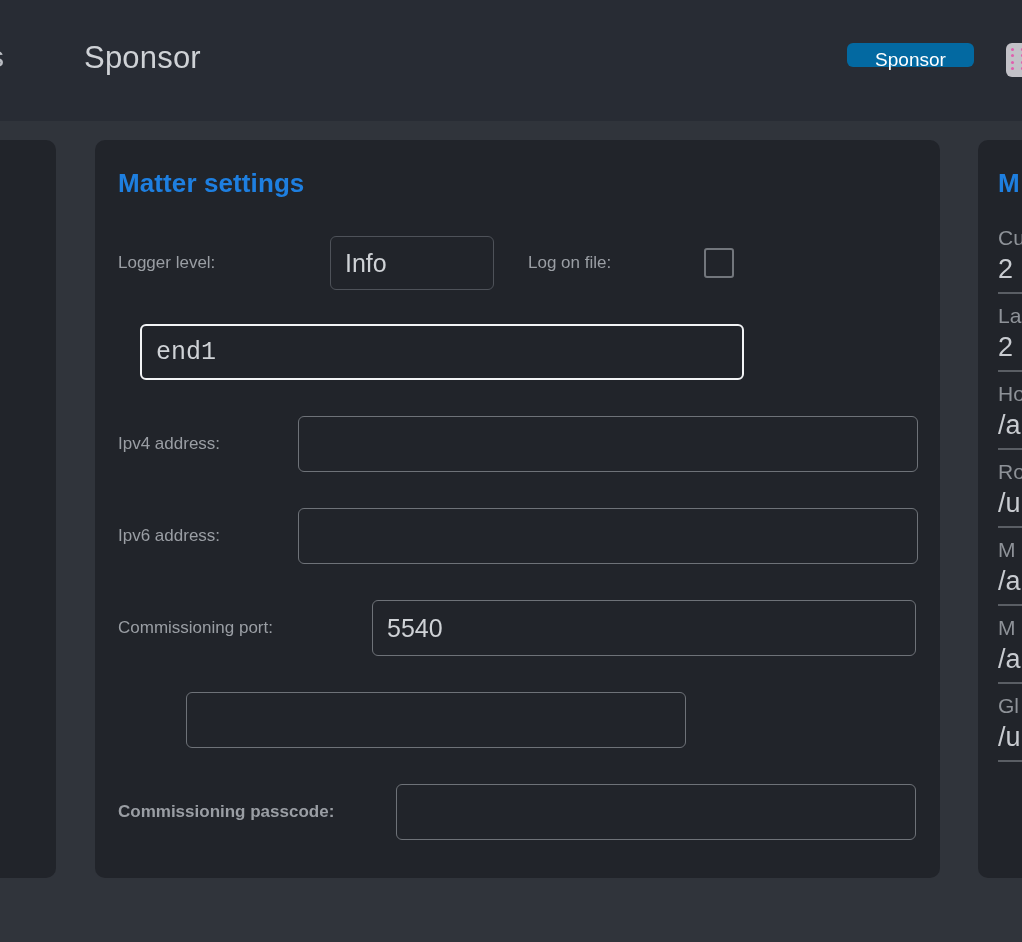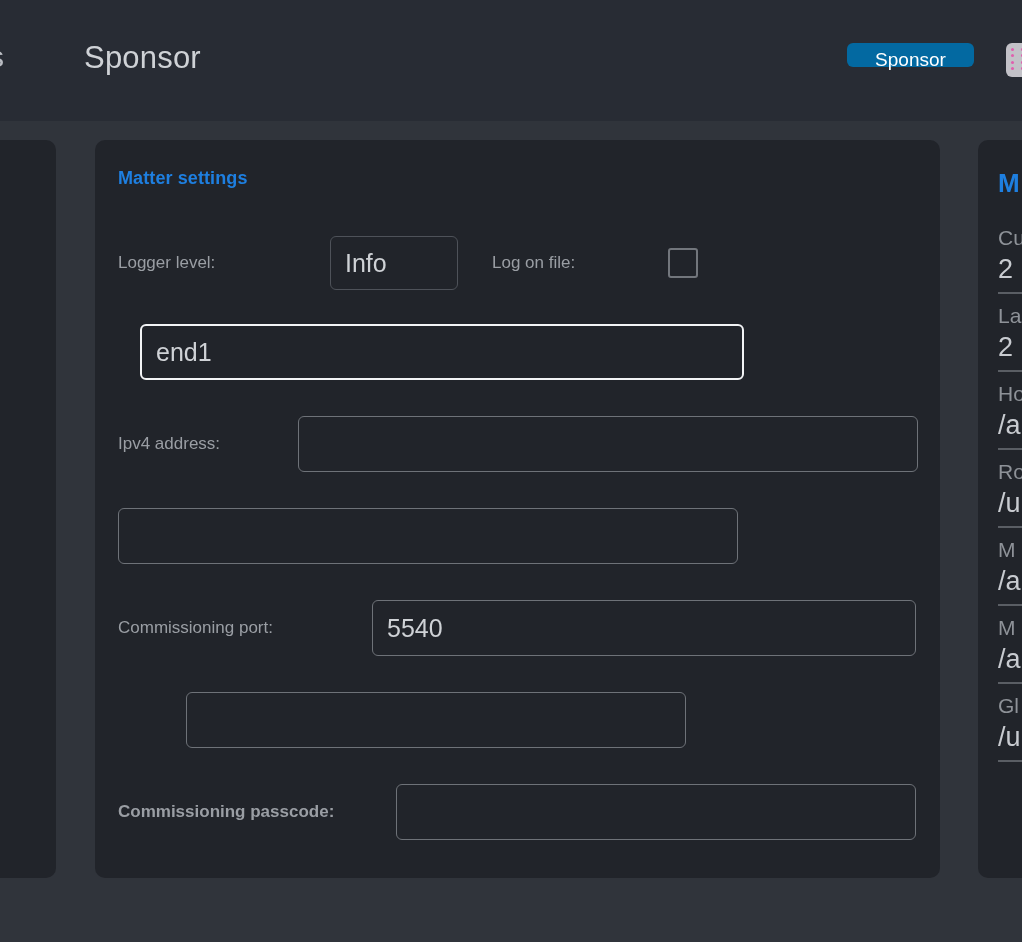--- a/index.html
+++ b/index.html
@@ -125,21 +125,21 @@
     height: 738px;
     background: #21242a;
     border-radius: 10px;
     padding: 26px 0 0 0;
   }
 
   .card-title {
     position: absolute;
     left: 23px;
     top: 28px;
-    font-size: 18px;
+    font-size: 26px;
     font-weight: bold;
     color: #1e7fe0;
     letter-spacing: 0.1px;
     white-space: nowrap;
   }
 
   .form {
     position: absolute;
     left: 23px;
     top: 96px;
@@ -167,20 +167,21 @@
     font-family: "Liberation Sans", sans-serif;
     font-size: 25px;
     padding: 0 14px;
     outline: none;
     height: 56px;
   }
   .fld::placeholder { color: #6a6e74; }
 
   .fld.focused {
     border: 2px solid #f2f3f5;
+    font-family: Liberation Mono, monospace;
   }
 
   .sel-box {
     display: inline-flex;
     align-items: center;
     background: #21242a;
     border: 1px solid #4e5259;
     border-radius: 6px;
     color: #cfd2d6;
     font-size: 25px;
@@ -281,35 +282,36 @@
 
   <div class="card-left-cut"></div>
 
   <div class="card-main">
     <div class="card-title">Matter settings</div>
 
     <div class="form">
 
       <div class="frow row-logger">
         <div class="flabel" style="width:212px;">Logger level:</div>
-        <div class="sel-box" style="width:128px;">Info</div>
+        <div class="sel-box" style="width:164px;">Info</div>
         <div class="flabel" style="width:176px; margin-left:34px; text-align:left;">Log on file:</div>
         <div class="chk"></div>
       </div>
 
       <div class="frow row-mdns">
         <input class="fld focused" style="width: 604px; margin-left: 22px;" value="end1">
       </div>
 
       <div class="frow row-ipv4">
         <div class="flabel" style="width:180px;">Ipv4 address:</div>
         <input class="fld" style="width: 620px; margin-left: 0px;" value="">
       </div>
 
       <div class="frow row-ipv6">
+        <div class="flabel" style="width:180px;">Ipv6 address:</div>
         <input class="fld" style="width: 620px; margin-left: 0px;" value="">
       </div>
 
       <div class="frow row-port">
         <div class="flabel" style="width:228px;">Commissioning port:</div>
         <input class="fld" style="width: 544px; margin-left: 26px;" value="5540">
       </div>
 
       <div class="frow row-disc">
         <input class="fld" style="width: 500px; margin-left: 68px;" value="">

